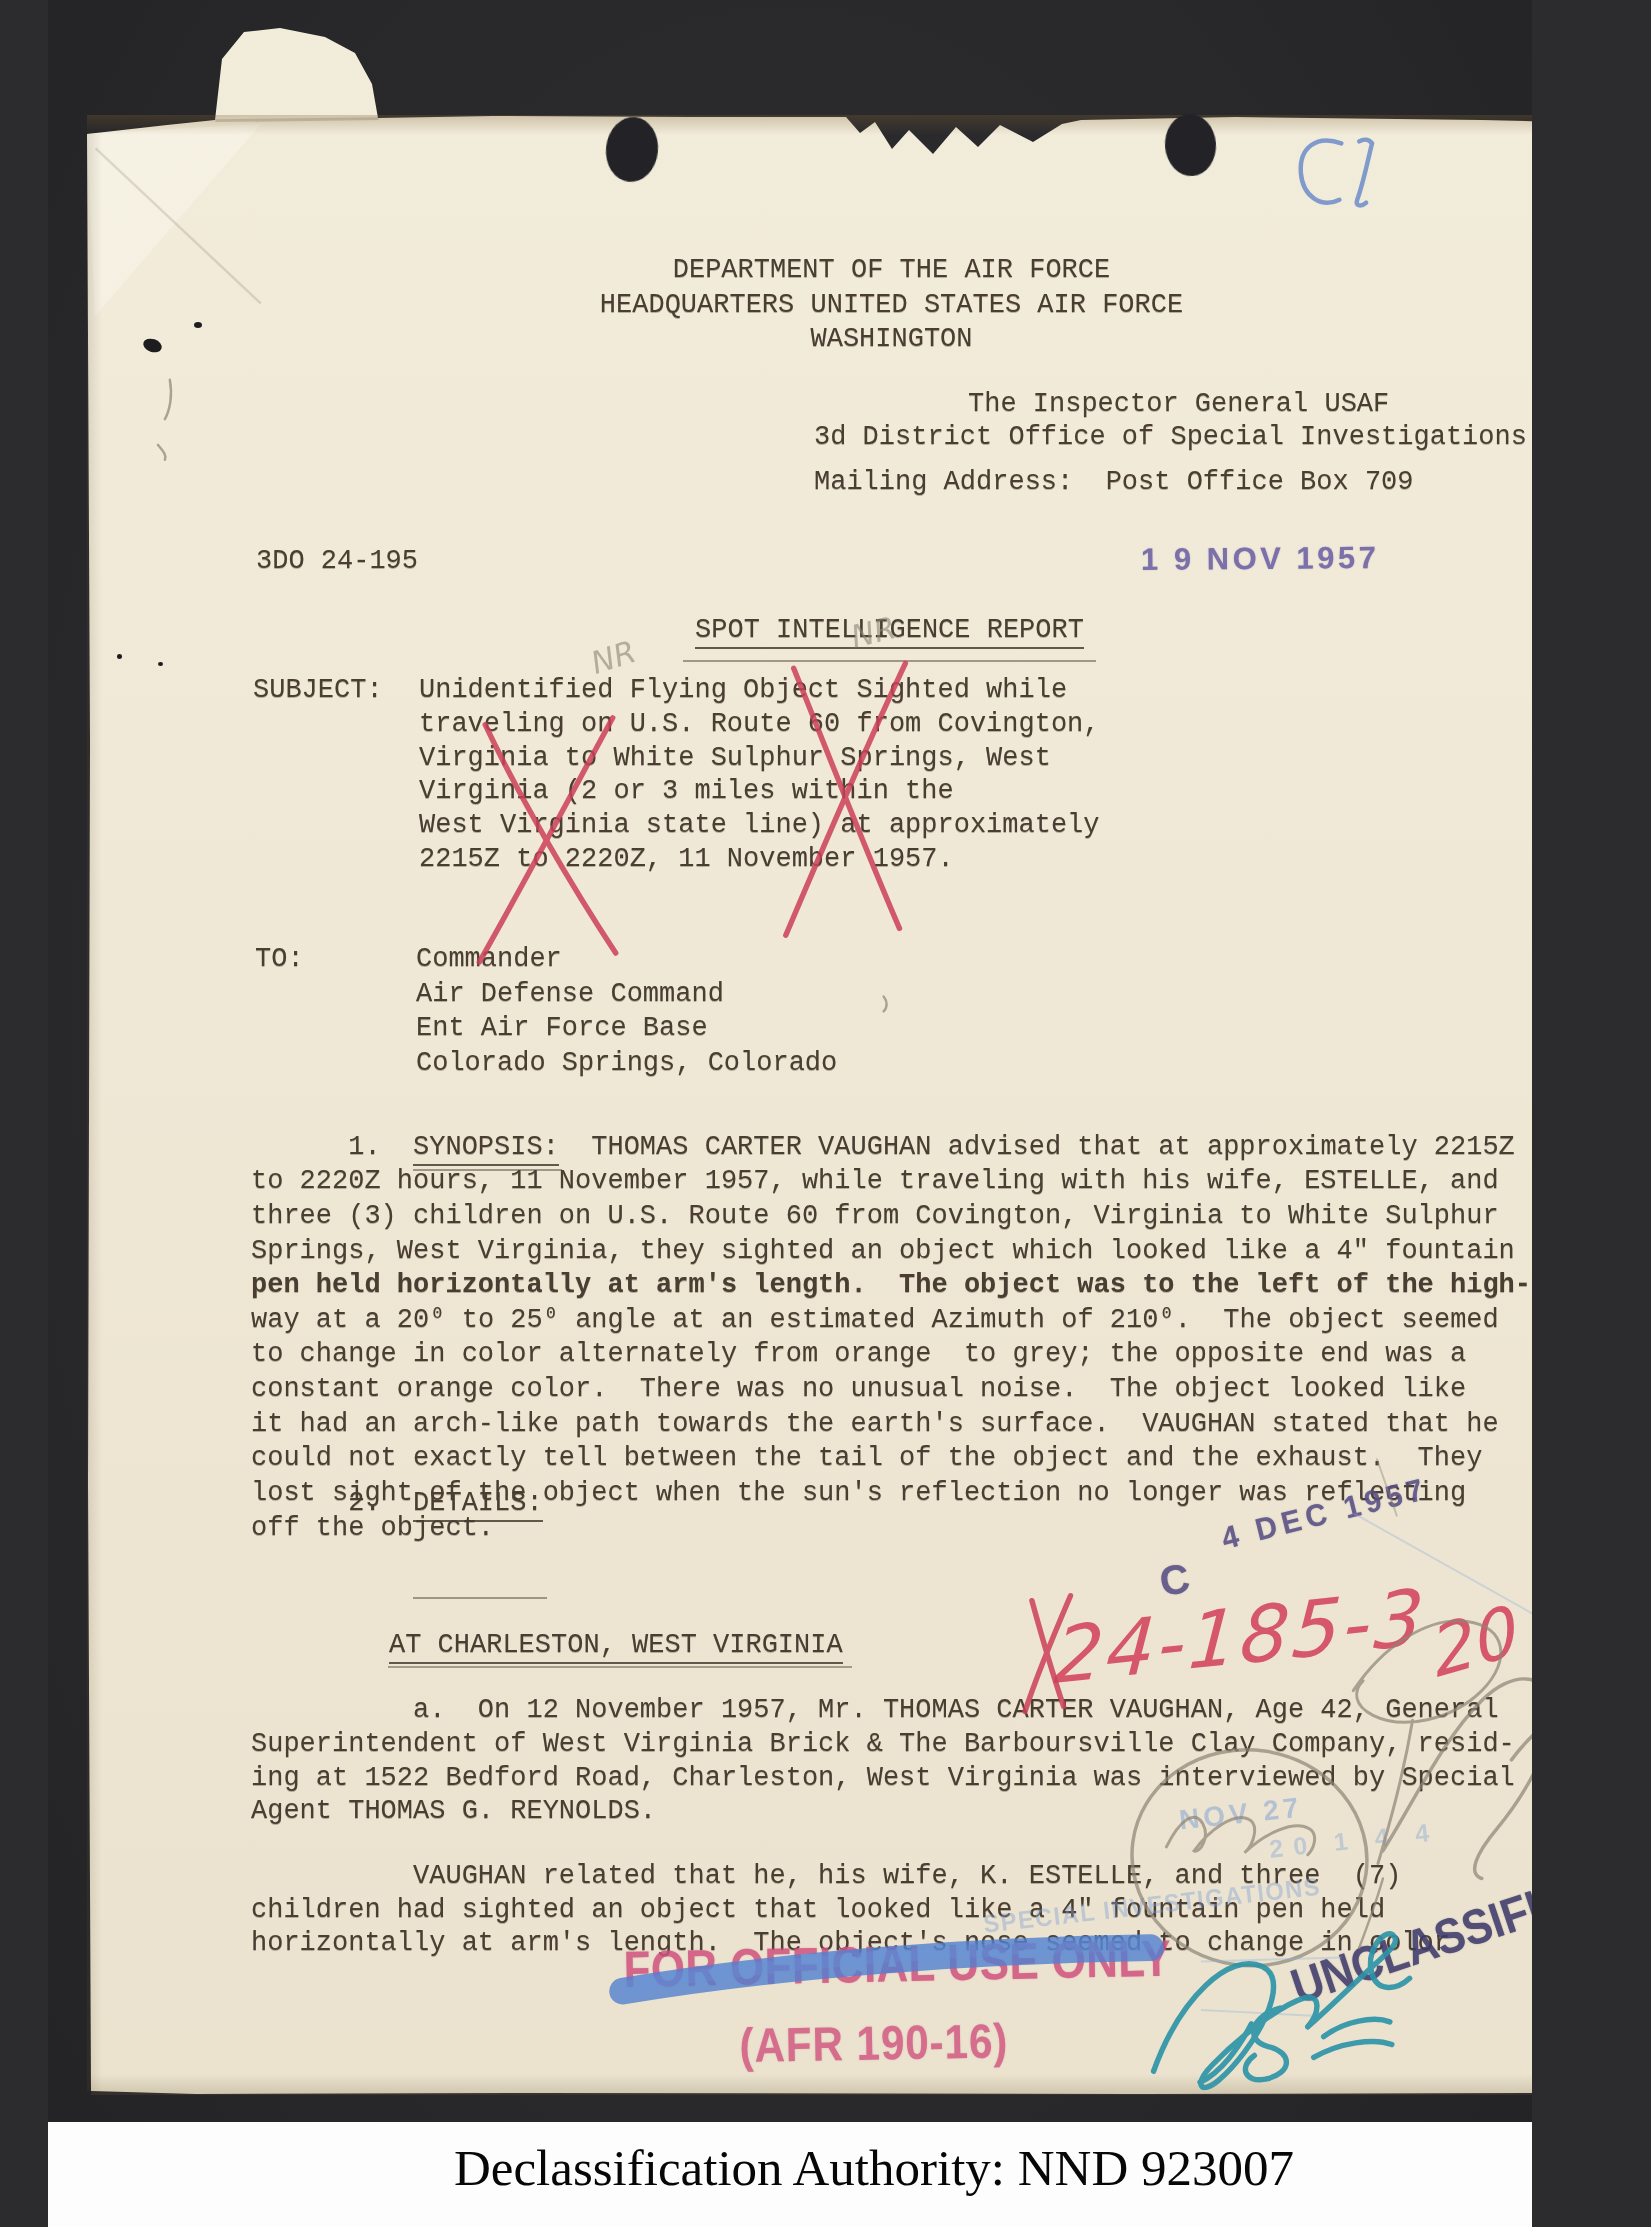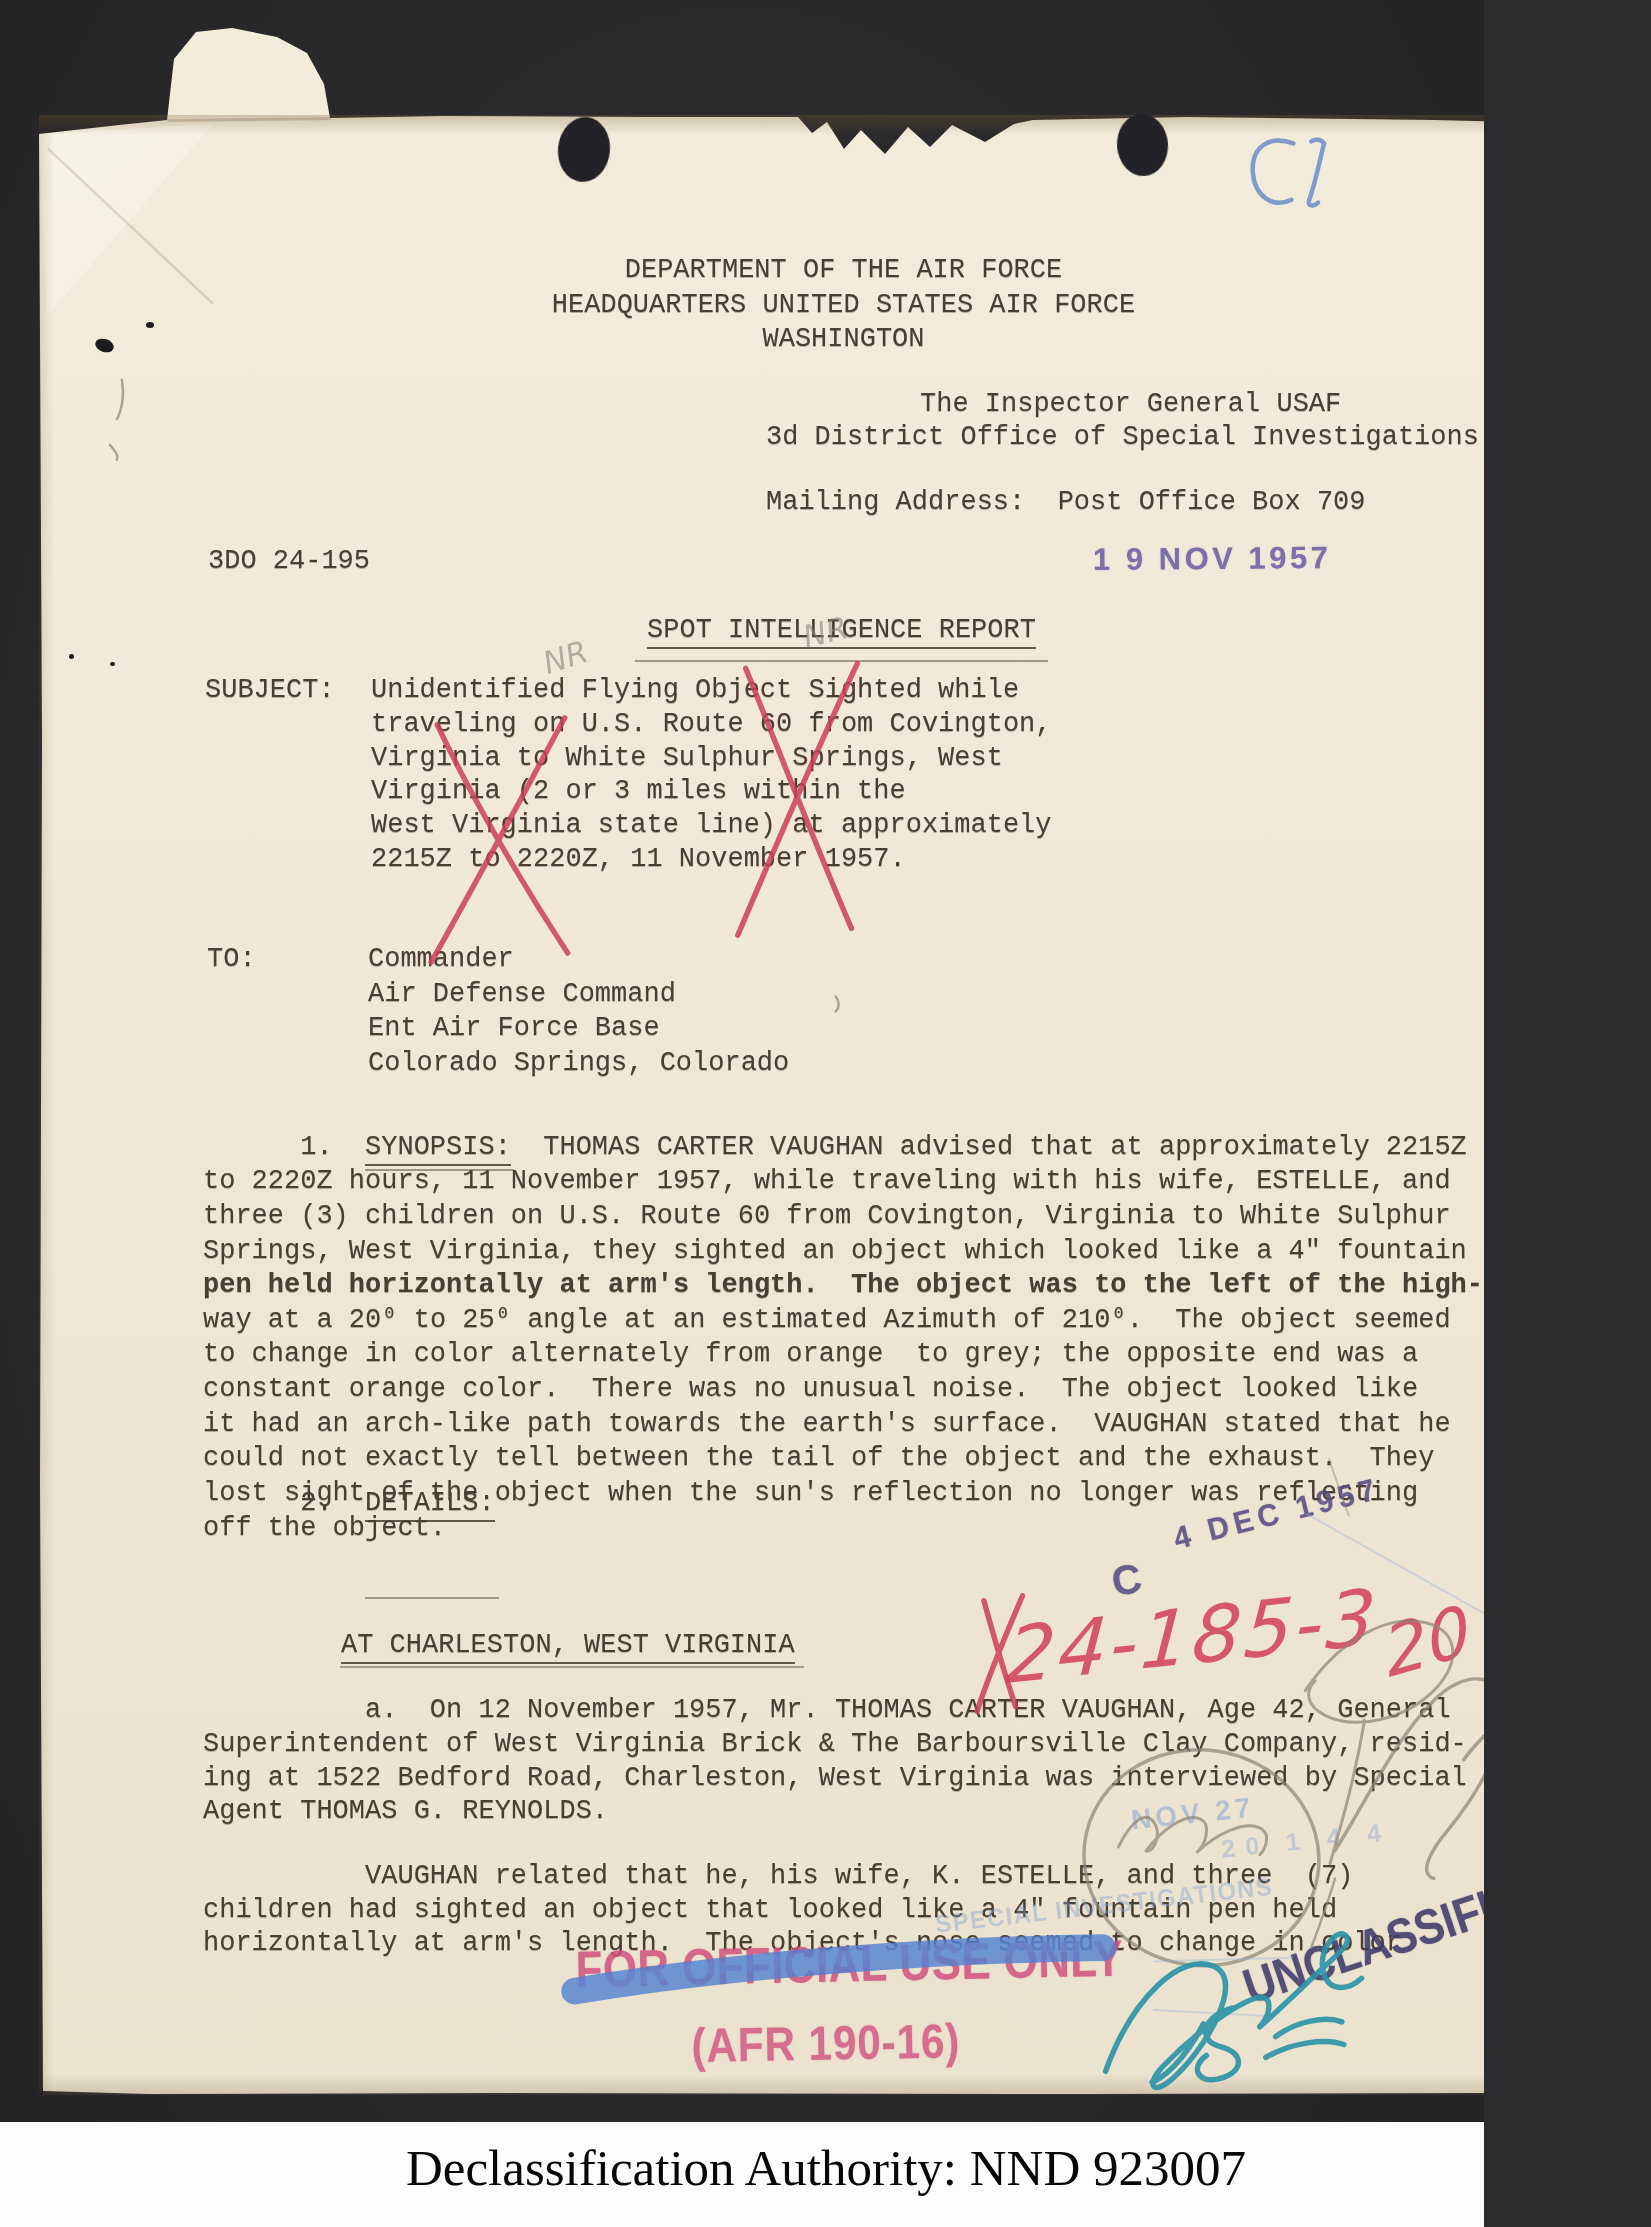--- a/index.html
+++ b/index.html
@@ -1,17 +1,17 @@
 <!DOCTYPE html>
 <html style="font-size:8px"><head>
 <meta charset="utf-8">
 <style>
   html,body{margin:0;padding:0;width:1652px;height:2227px;background:#2c2c2e;}
   .stage{position:relative;width:1484px;height:2227px;overflow:hidden;
-         background:radial-gradient(ellipse at 50% 45%, #303032 0%, #28282b 70%, #232326 100%);}
+         background:radial-gradient(ellipse at 50% 45%, #303032 0%, #28282b 70%, #232326 100%);margin-left:48px;}
   
   .paper{position:absolute;left:0;top:0;width:1652px;height:2227px;
     background:linear-gradient(180deg,#f2ecdb 0%,#f0e9d7 35%,#ece4d0 80%,#eae2cd 100%);
     clip-path:polygon(39px 134px,119px 125px,167px 120px,174px 59px,196px 32px,232px 28px,277px 37px,307px 53px,324px 84px,330px 118px,445px 116px,643px 117px,798px 117px,812px 133px,827px 122px,844px 149px,861px 130px,885px 154px,908px 127px,930px 147px,952px 125px,985px 142px,1014px 124px,1033px 120px,1187px 117px,1434px 120px,1631px 125px,1633px 742px,1631px 1384px,1633px 1936px,1607px 1970px,1514px 2093px,1088px 2094px,494px 2093px,148px 2094px,43px 2091px,40px 1483px,42px 742px);
     box-shadow:0 0 30px rgba(0,0,0,.6);}
   .edge-top{position:absolute;left:39px;top:115px;width:1594px;height:20px;
     background:linear-gradient(180deg,rgba(125,95,50,.30),rgba(125,95,50,0));}
   .edge-bottom{position:absolute;left:43px;top:2074px;width:1473px;height:21px;
     background:linear-gradient(0deg,rgba(110,90,60,.22),rgba(110,90,60,0));}
   .edge-left{position:absolute;left:39px;top:134px;width:15px;height:1957px;
@@ -70,21 +70,21 @@
   <div class="speck" style="left:146px;top:322px;width:8px;height:6px;"></div>
   <div class="speck" style="left:69px;top:654px;width:5.4px;height:4.5px;"></div>
   <div class="speck" style="left:110px;top:662px;width:4.5px;height:4px;"></div>
 
   <div class="center-wrap mono" style="left:250px;top:253px;">DEPARTMENT OF THE AIR FORCE</div>
   <div class="center-wrap mono" style="left:250px;top:288px;">HEADQUARTERS UNITED STATES AIR FORCE</div>
   <div class="center-wrap mono" style="left:250px;top:322px;">WASHINGTON</div>
 
   <div class="mono" style="left:920px;top:387px;">The Inspector General USAF</div>
   <div class="mono" style="left:766px;top:420px;">3d District Office of Special Investigations</div>
-  <div class="mono" style="left:766px;top:485px;">Mailing Address:  Post Office Box 709</div>
+  <div class="mono" style="left:766px;top:465px;">Mailing Address:  Post Office Box 709</div>
 
   <div class="mono" style="left:208px;top:544px;">3DO 24-195</div>
   <div class="stamp stamp-purple" style="left:1093px;top:541px;transform:rotate(-0.5deg);">1 9 NOV 1957</div>
 
   <div class="center-wrap mono" style="left:248px;top:613px;"><span class="ul">SPOT INTELLIGENCE REPORT</span></div>
   <div class="ink-line" style="left:635px;top:660px;width:413px;height:2px;opacity:.6;"></div>
 
   <div class="mono" style="left:205px;top:673px;">SUBJECT:</div>
   <div class="mono tight" style="left:371px;top:673px;">Unidentified Flying Object Sighted while</div>
   <div class="mono tight" style="left:371px;top:707px;">traveling on U.S. Route 60 from Covington,</div>

